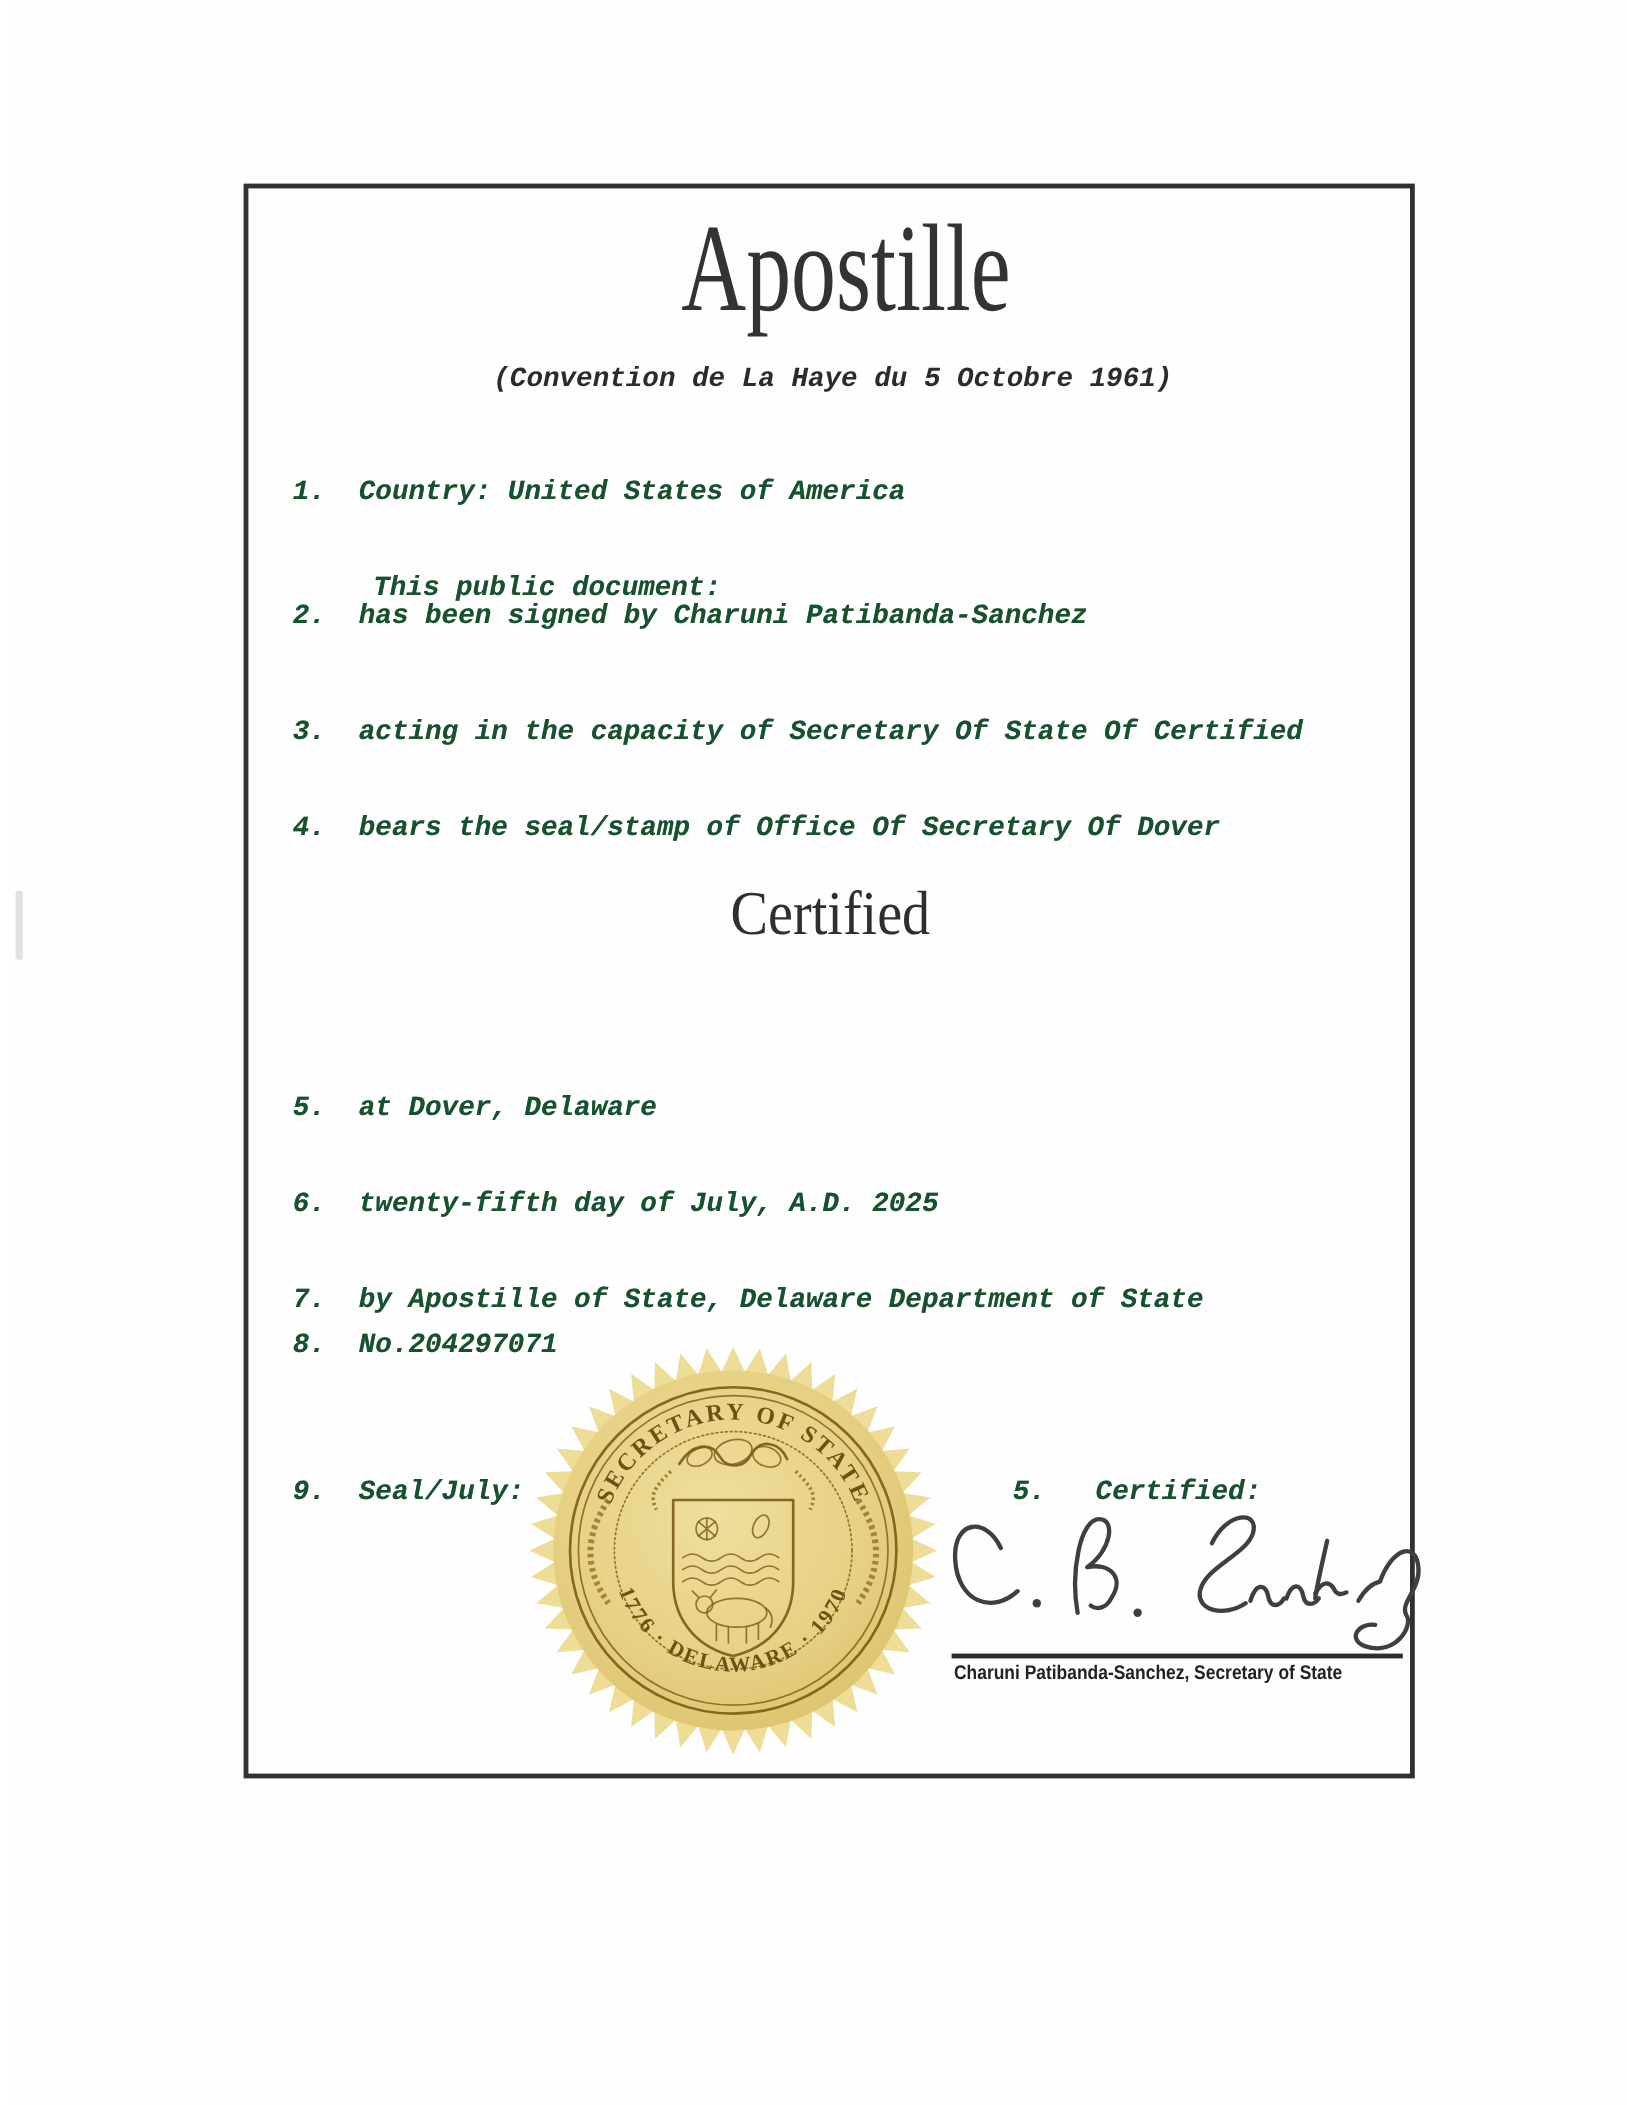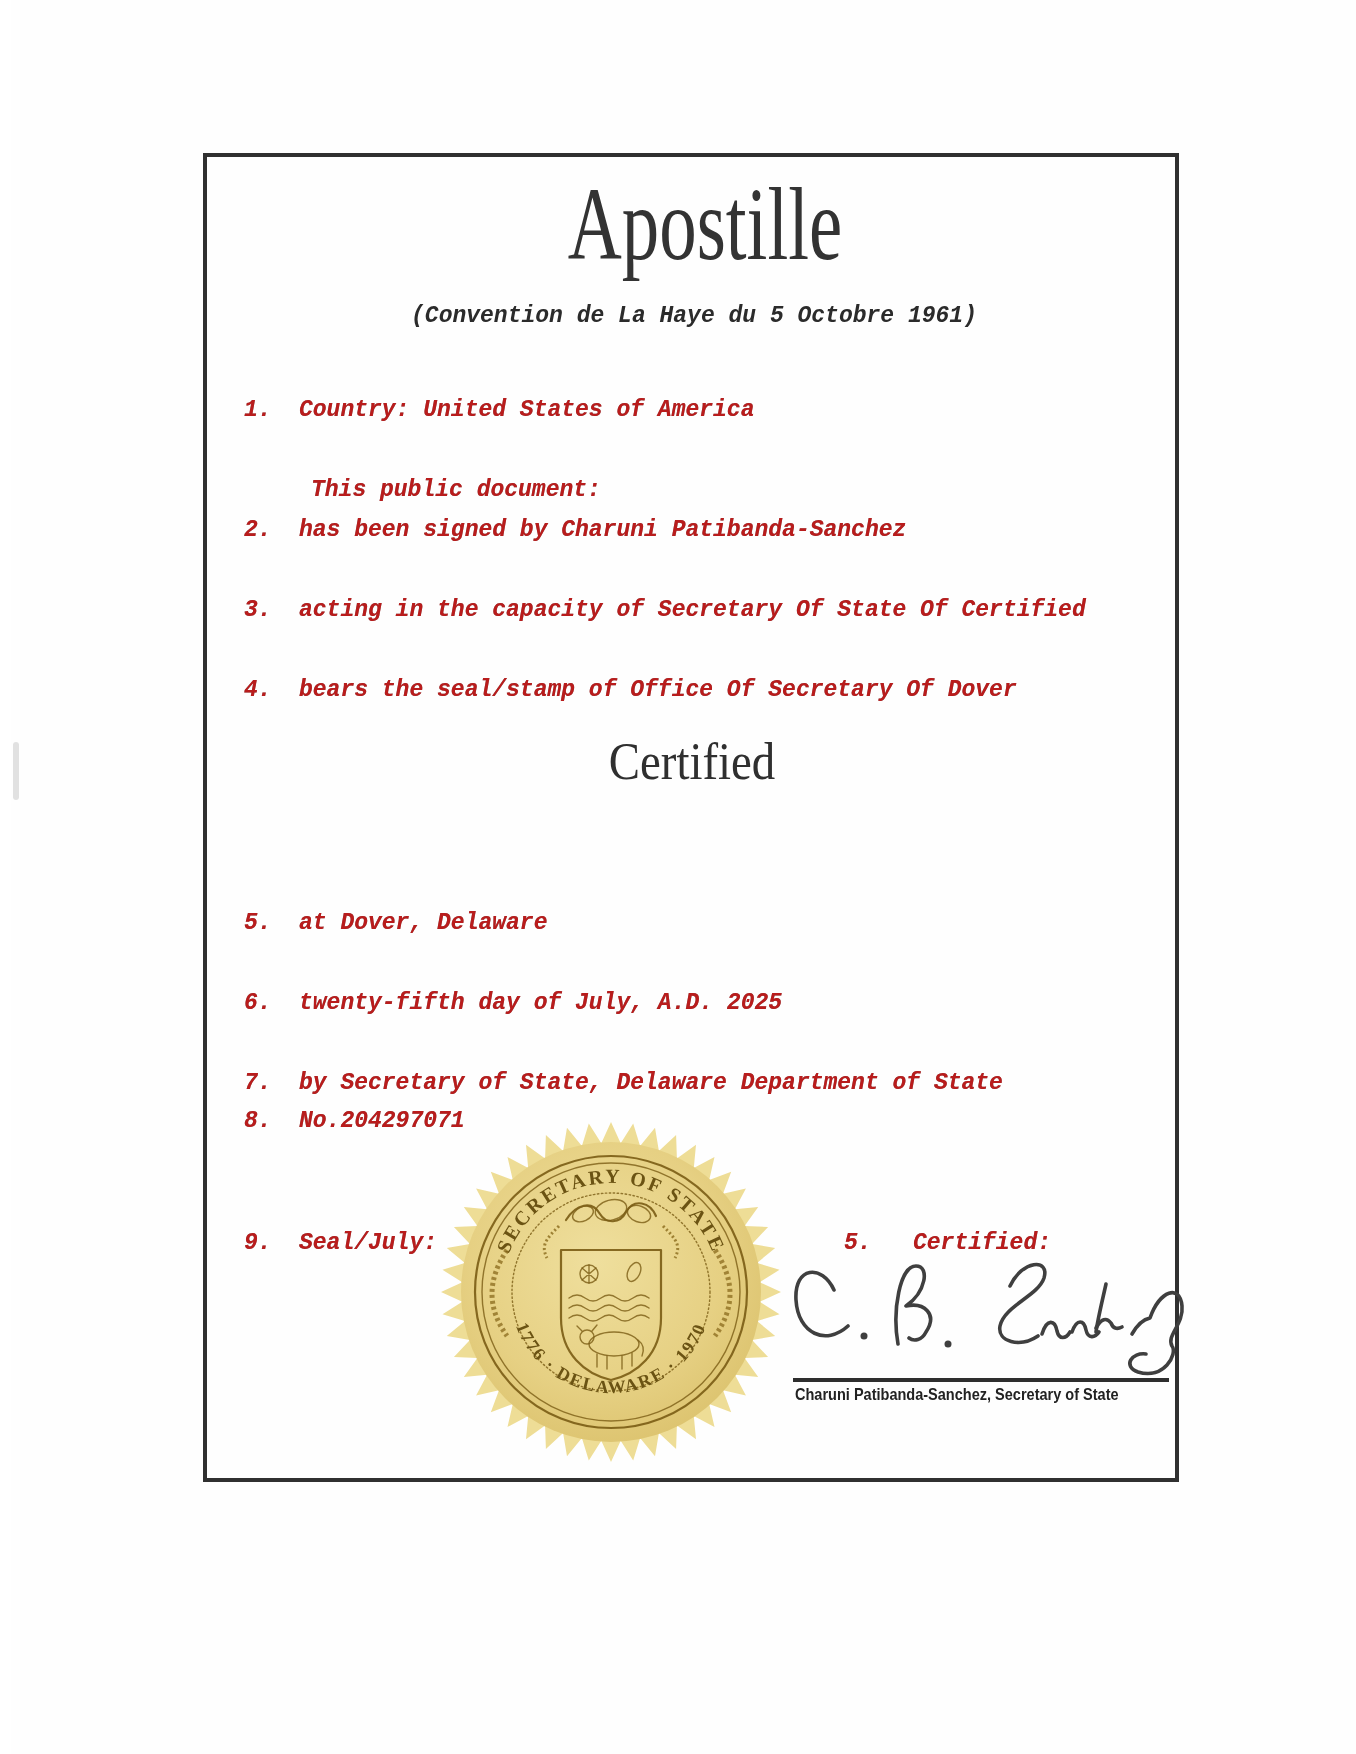--- a/index.html
+++ b/index.html
@@ -12,23 +12,23 @@
   .title{position:absolute;top:172px;left:0;width:100%;text-align:center;
         font:400 104px/1 "Liberation Serif",serif;color:#333333;
         transform:translateX(16px) scaleX(.72);}
   .convention{position:absolute;top:303px;left:0;width:100%;text-align:center;
         font:italic 700 23px/1.2 "Liberation Mono",monospace;color:#2b2b2b;
         transform:translateX(5px);}
   .certified{position:absolute;top:736px;left:0;width:100%;text-align:center;
         font:400 52px/1 "Liberation Serif",serif;color:#2f2f2f;
         transform:translateX(3px) scaleX(.9);}
   .row{position:absolute;left:233px;font:italic 700 23px/1.2 "Liberation Mono",monospace;
-        color:#b91c1c;white-space:nowrap;text-shadow:0 0 .4px rgba(0,0,0,.45);}
+        color:#14532d;white-space:nowrap;text-shadow:0 0 .4px rgba(0,0,0,.45);}
   .row .num{display:inline-block;width:55px;}
-  .r1{top:397px}.r-intro{top:477px;left:300px}.r2{top:517px}.r3{top:597px}.r4{top:677px}
+  .r1{top:397px}.r-intro{top:477px;left:300px}.r2{top:500px}.r3{top:597px}.r4{top:677px}
   .r5{top:910px}.r6{top:990px}.r7{top:1070px}.r8{top:1108px}.r9{top:1230px}
   .r10{top:1230px;left:833px}
   .r10 .num{width:69px;}
   .seal{position:absolute;left:430px;top:1122px;width:340px;height:340px;}
   .emboss{fill:none;stroke:#7a5c14;stroke-width:2.2;stroke-linecap:round;stroke-linejoin:round;opacity:.9;}
   .emboss-thin{fill:none;stroke:#7a5c14;stroke-width:1.4;stroke-linecap:round;opacity:.8;}
   .garland{fill:none;stroke:#8a6a1c;stroke-width:5;stroke-dasharray:3,3;opacity:.75;}
   .chain{fill:none;stroke:#8a6a1c;stroke-width:3;stroke-dasharray:2,2.5;opacity:.8;}
   .arc-text{font:700 20px "Liberation Serif",serif;letter-spacing:2.5px;fill:#6b5313;}
   .arc-text-bottom{font:700 18px "Liberation Serif",serif;letter-spacing:2px;fill:#6b5313;}
@@ -74,21 +74,21 @@
 
   <div class="row r5">
     <span class="num">5.</span><span class="txt">at Dover, Delaware</span>
   </div>
 
   <div class="row r6">
     <span class="num">6.</span><span class="txt">twenty-fifth day of July, A.D. 2025</span>
   </div>
 
   <div class="row r7">
-    <span class="num">7.</span><span class="txt">by Secretary of State, Delaware Department of State</span>
+    <span class="num">7.</span><span class="txt">by Apostille of State, Delaware Department of State</span>
   </div>
 
   <div class="row r8">
     <span class="num">8.</span><span class="txt">No.204297071</span>
   </div>
 
   <div class="row r9">
     <span class="num">9.</span><span class="txt">Seal/July:</span>
   </div>
 

